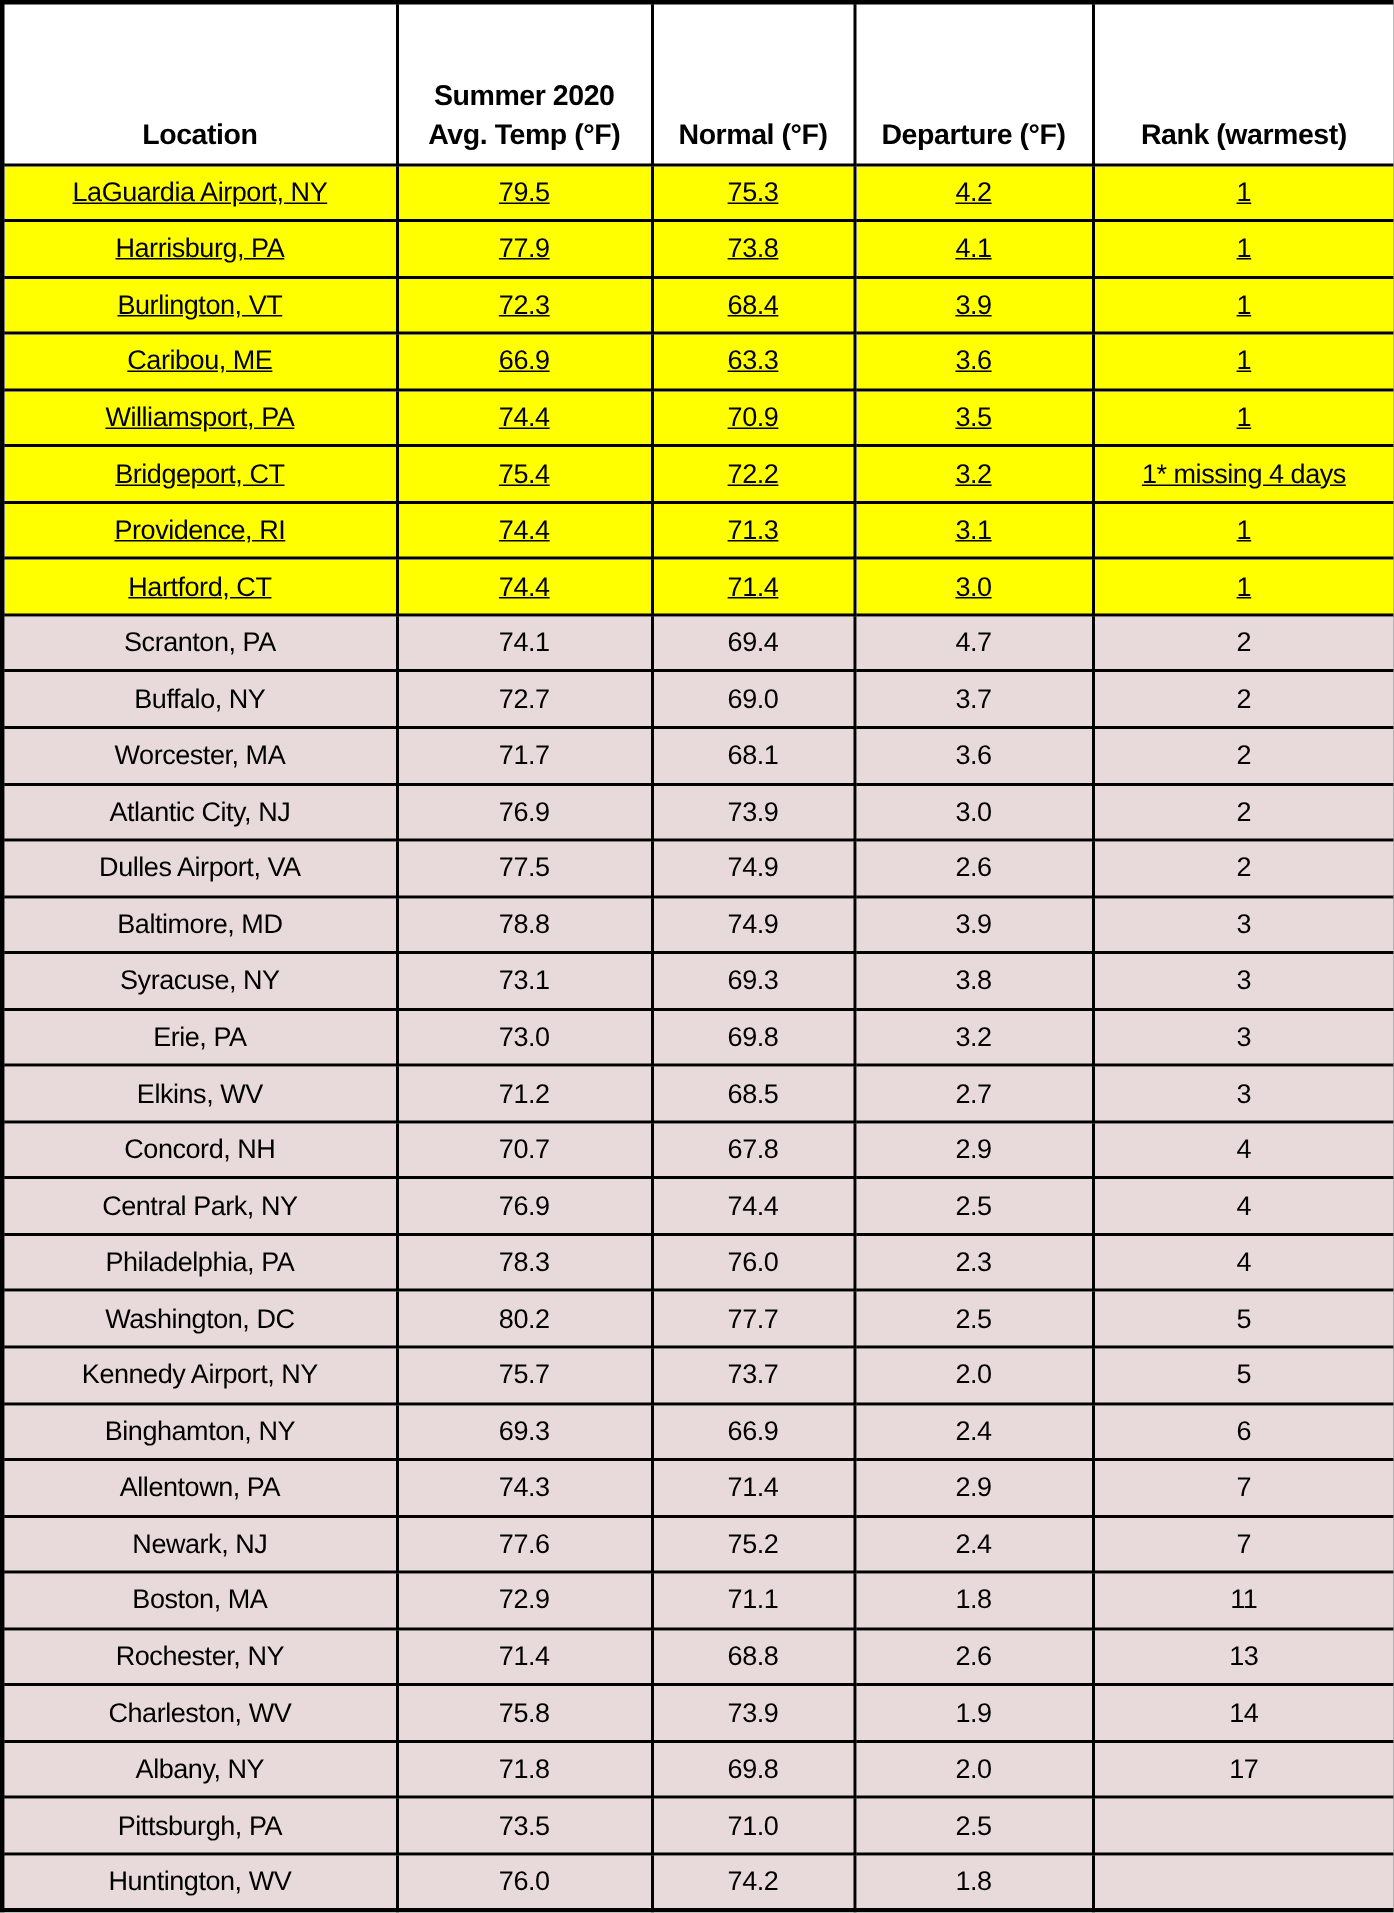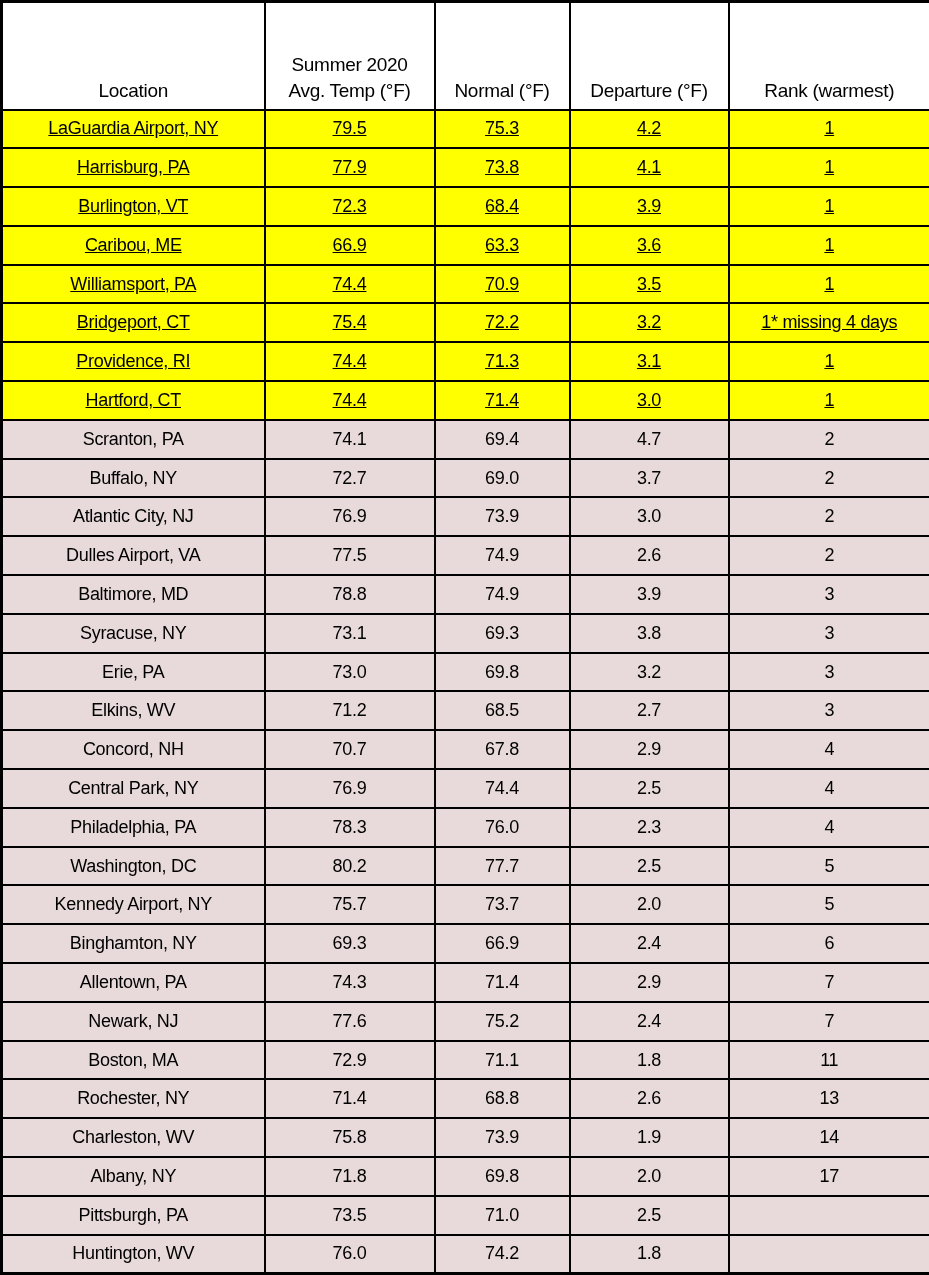--- a/index.html
+++ b/index.html
@@ -28,21 +28,21 @@
     border: 2px solid var(--border);
     text-align: center;
     overflow: hidden;
     white-space: nowrap;
     letter-spacing: -0.3px;
   }
   thead th {
     height: 108px;
     vertical-align: bottom;
     background: var(--header-bg);
-    font-weight: normal;
+    font-weight: bold;
     font-size: 19px;
     line-height: 1.35;
     padding: 0 2px 5px 2px;
   }
   tbody td {
     height: 33px;
     font-size: 18px;
     font-weight: normal;
     vertical-align: middle;
     padding: 0 2px;
@@ -146,20 +146,27 @@
     <td>2</td>
   </tr>
       <tr class="row-pink">
     <td>Buffalo, NY</td>
     <td>72.7</td>
     <td>69.0</td>
     <td>3.7</td>
     <td>2</td>
   </tr>
       <tr class="row-pink">
+    <td>Worcester, MA</td>
+    <td>71.7</td>
+    <td>68.1</td>
+    <td>3.6</td>
+    <td>2</td>
+  </tr>
+      <tr class="row-pink">
     <td>Atlantic City, NJ</td>
     <td>76.9</td>
     <td>73.9</td>
     <td>3.0</td>
     <td>2</td>
   </tr>
       <tr class="row-pink">
     <td>Dulles Airport, VA</td>
     <td>77.5</td>
     <td>74.9</td>

